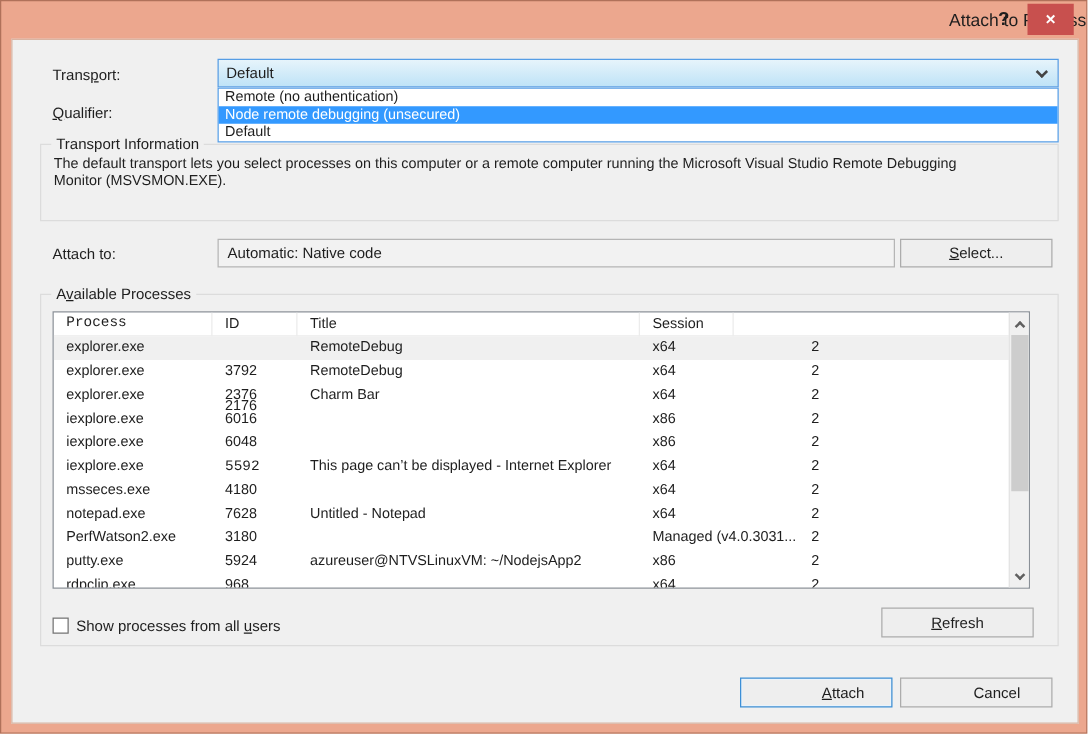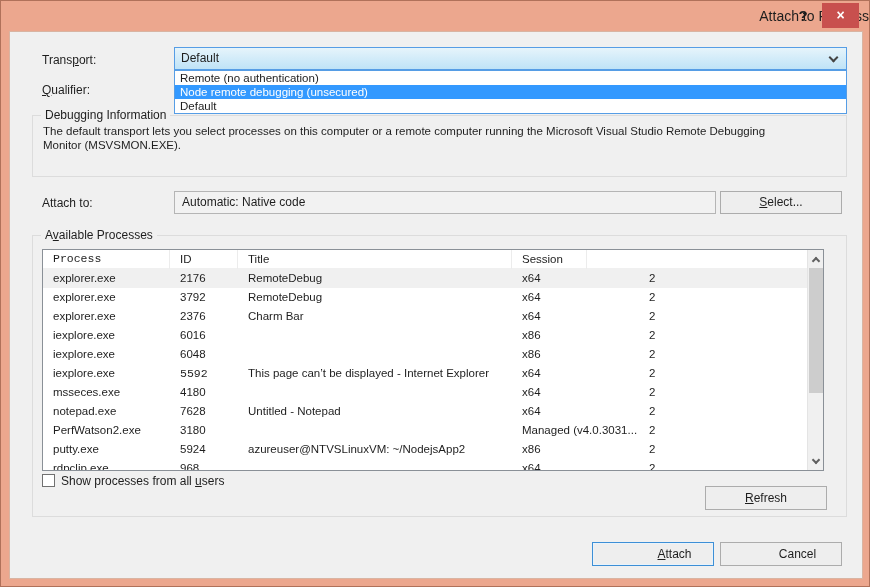--- a/index.html
+++ b/index.html
@@ -88,21 +88,21 @@
         border-left:1px solid #e4e4e4; }
   .sb-up, .sb-down { position:absolute; left:0; width:16px; height:17px; }
   .sb-up { top:0; } .sb-down { bottom:0; }
   .sb-up .ar { position:absolute; left:5px; top:8px; width:6px; height:6px;
                border-left:2px solid #606060; border-top:2px solid #606060; transform:rotate(45deg); }
   .sb-down .ar { position:absolute; left:5px; top:4px; width:6px; height:6px;
                  border-right:2px solid #606060; border-bottom:2px solid #606060; transform:rotate(45deg); }
   .sb-thumb { position:absolute; left:1px; top:18px; width:14px; height:125px; background:#cdcdcd; }
 
   
-  .chkrow { position:absolute; left:32px; top:439px; height:16px; }
+  .chkrow { position:absolute; left:32px; top:460px; height:16px; }
   .chkbox { display:inline-block; vertical-align:middle; width:13px; height:13px;
             background:#fff; border:1px solid #707070; margin-right:6px; }
   .chklabel { font-size:12px; vertical-align:middle; }
 </style>
 </head>
 <body>
 
 <div class="dialog">
 
   <div class="titlebar">
@@ -126,21 +126,21 @@
 
     <div class="combo-list">
         <div class="combo-item">Remote (no authentication)</div>
         <div class="combo-item hl">Node remote debugging (unsecured)</div>
         <div class="combo-item">Default</div>
       </div>
 
     <div class="lbl" style="left:32px; top:51px;"><span></span><span class="mn">Q</span><span>ualifier:</span></div>
 
     <div class="groupbox gb-ti">
-      <span class="gb-legend">Debugging Information</span>
+      <span class="gb-legend">Transport Information</span>
       <div class="line">The default transport lets you select processes on this computer or a remote computer running the Microsoft Visual Studio Remote Debugging</div>
       <div class="line">Monitor (MSVSMON.EXE).</div>
     </div>
 
     <div class="lbl" style="left:32px; top:164px;">Attach to:</div>
     <div class="tb-attach">
       <span>Automatic: Native code</span>
     </div>
     <div class="btn btn-select"><span></span><span class="mn">S</span><span>elect...</span></div>
 
@@ -152,21 +152,21 @@
       <div class="lheader">
           <div class="hcell" style="width: 127px; font-family: Liberation Mono, monospace;">Process</div>
           <div class="hcell" style="width: 68px;">ID</div>
           <div class="hcell" style="width: 274px;">Title</div>
           <div class="hcell" style="width: 75px;">Session</div>
           <div class="hcell fill"></div>
         </div>
       <div>
           <div class="lrow sel">
             <div class="cell" style="width: 127px;">explorer.exe</div>
-            <div class="cell" style="width: 68px;">2176</div>
+            <div class="cell" style="width: 68px; margin-top: 47px;">2176</div>
             <div class="cell" style="width: 274px;">RemoteDebug</div>
             <div class="cell" style="width: 127px;">x64</div>
             <div class="cell" style="width: 75px;">2</div>
           </div>
           <div class="lrow">
             <div class="cell" style="width: 127px;">explorer.exe</div>
             <div class="cell" style="width: 68px;">3792</div>
             <div class="cell" style="width: 274px;">RemoteDebug</div>
             <div class="cell" style="width: 127px;">x64</div>
             <div class="cell" style="width: 75px;">2</div>

